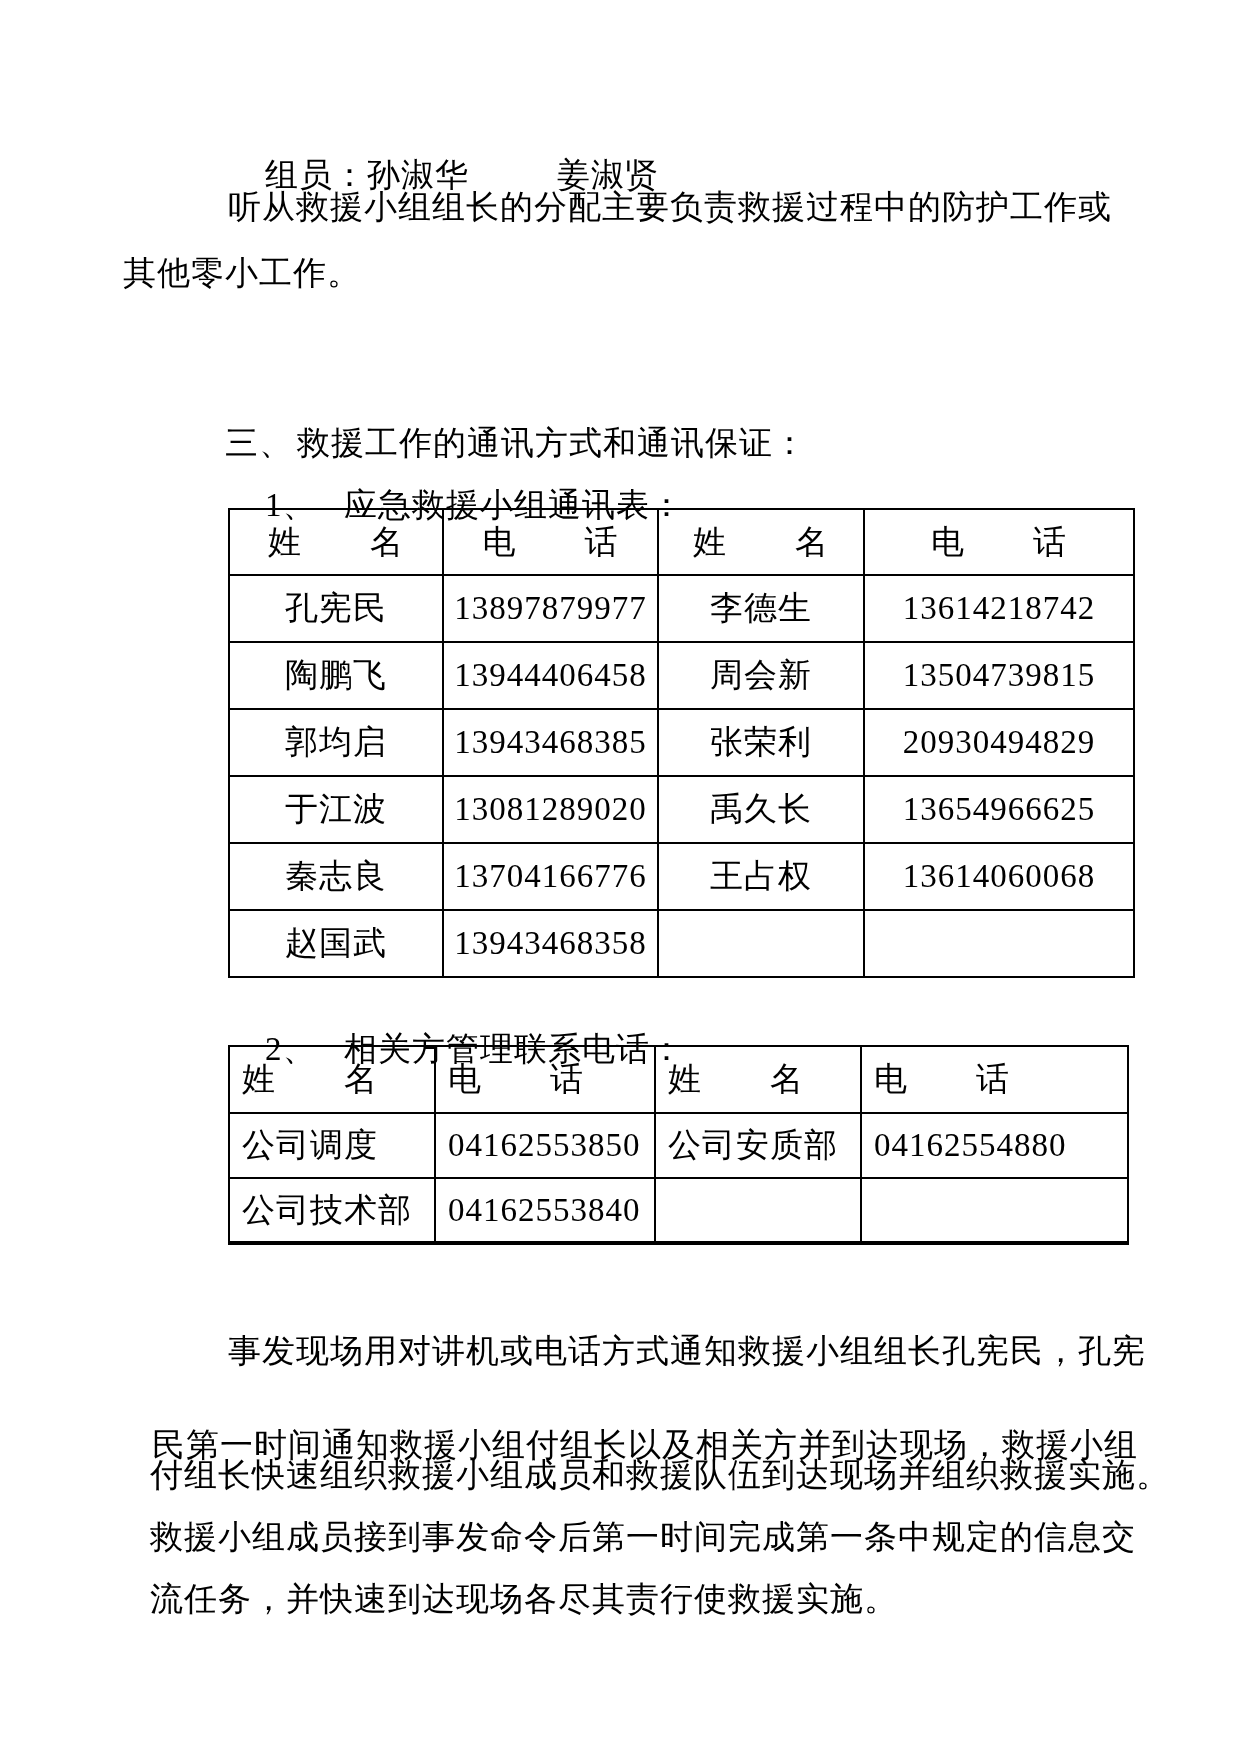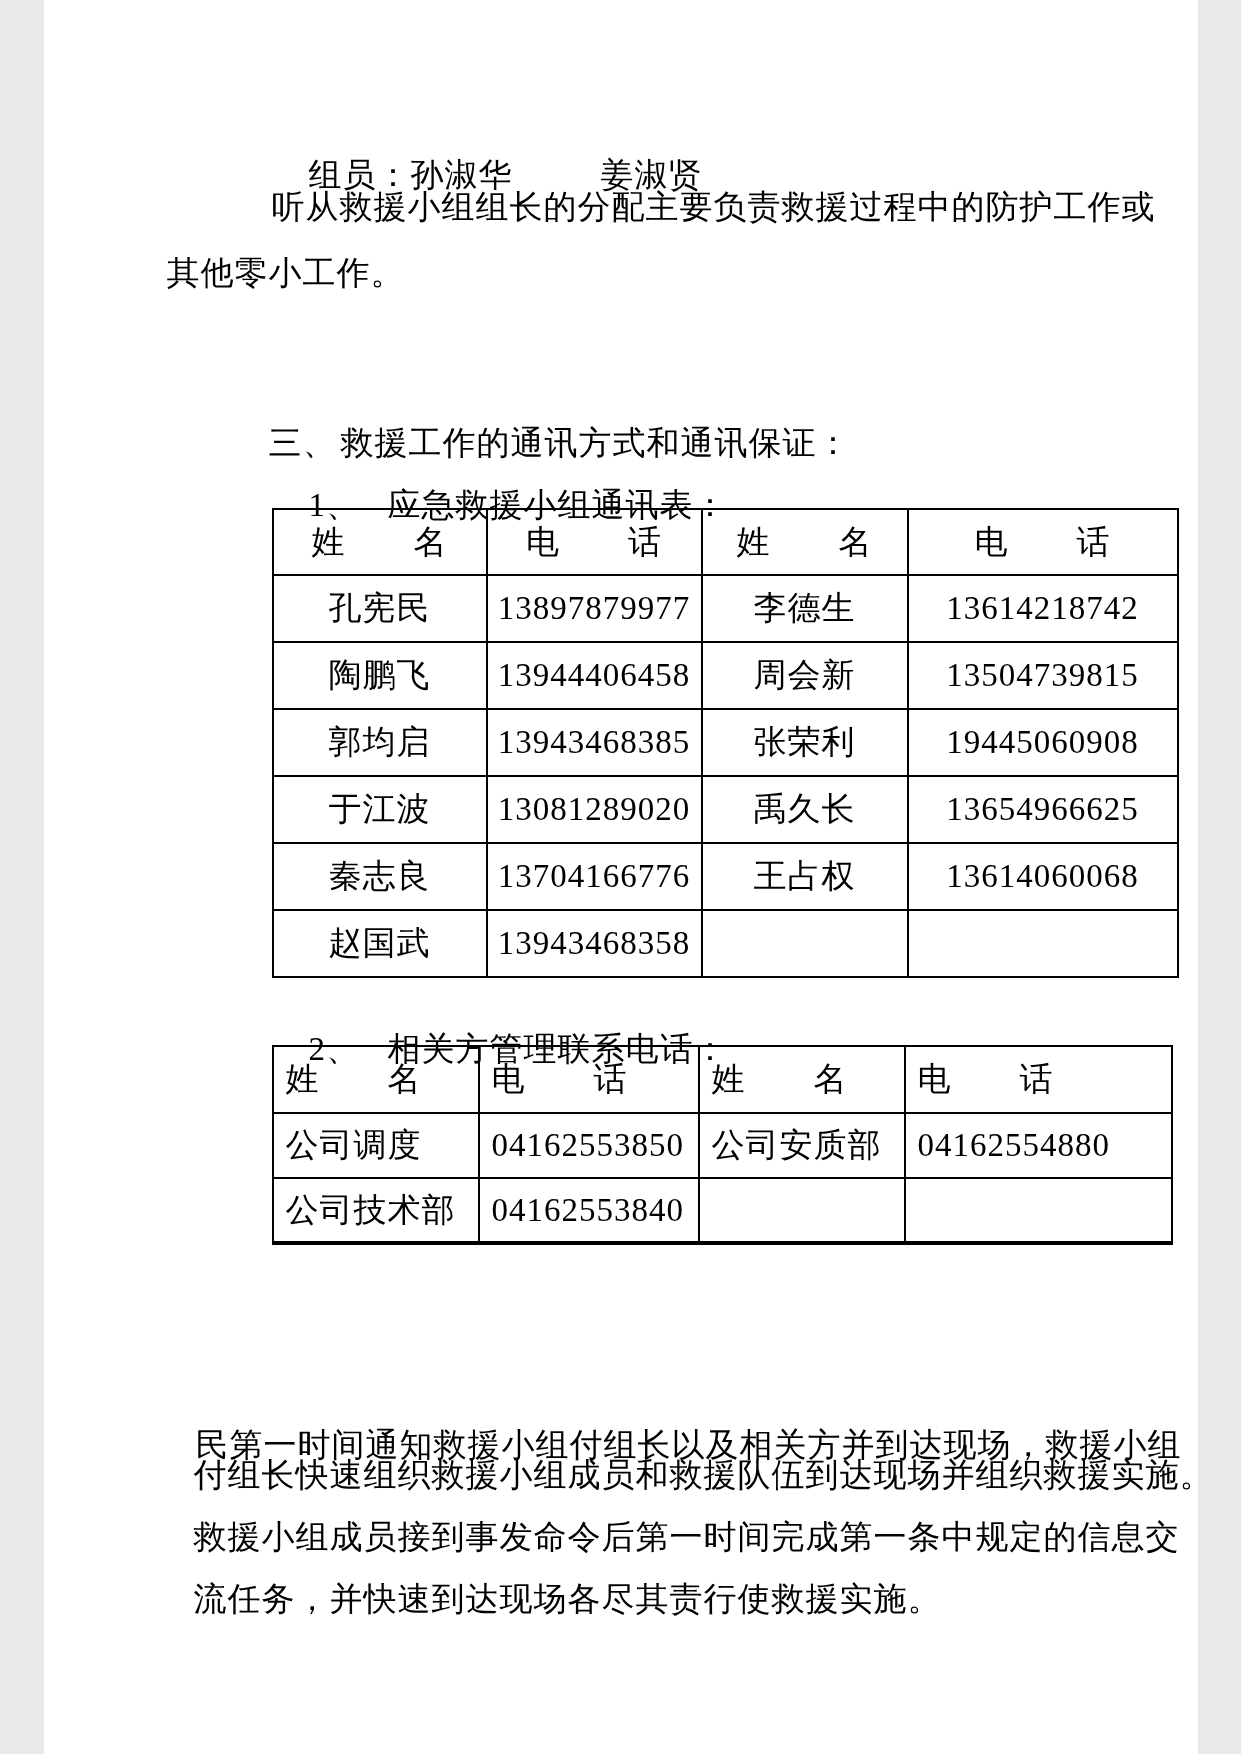--- a/index.html
+++ b/index.html
@@ -1,18 +1,18 @@
 <!DOCTYPE html>
 <html><head>
 <meta charset="utf-8">
 <style>
   html,body{margin:0;padding:0;background:#e9e9e9;}
   .page{
     position:relative;
-    width:1154px;height:1754px;
+    width:1241px;height:1754px;
     margin:0 auto;
     background:#ffffff;
     color:#000000;
     font-family:"Liberation Serif","DejaVu Serif",serif;
     font-size:33px;
     overflow:hidden;
   }
   .line{
     position:absolute;
     line-height:34px;
@@ -89,21 +89,21 @@
     <tr class="drow">
       <td>陶鹏飞</td>
       <td>13944406458</td>
       <td>周会新</td>
       <td>13504739815</td>
     </tr>
     <tr class="drow">
       <td>郭均启</td>
       <td>13943468385</td>
       <td>张荣利</td>
-      <td>19445060908</td>
+      <td>20930494829</td>
     </tr>
     <tr class="drow">
       <td>于江波</td>
       <td>13081289020</td>
       <td>禹久长</td>
       <td>13654966625</td>
     </tr>
     <tr class="drow">
       <td>秦志良</td>
       <td>13704166776</td>
@@ -146,18 +146,19 @@
     <tr class="drow last">
       <td>公司技术部</td>
       <td>04162553840</td>
       <td></td>
       <td></td>
     </tr>
   </tbody>
     </table>
 
 
+  <div class="line" style="top:1334px;left:228px;">事发现场用对讲机或电话方式通知救援小组组长孔宪民，孔宪</div>
   <div class="line" style="top:1396px;left:152px;margin-top:32px;">民第一时间通知救援小组付组长以及相关方并到达现场，救援小组</div>
   <div class="line" style="top:1458px;left:150px;">付组长快速组织救援小组成员和救援队伍到达现场并组织救援实施。</div>
   <div class="line" style="top:1520px;left:150px;">救援小组成员接到事发命令后第一时间完成第一条中规定的信息交</div>
   <div class="line" style="top:1582px;left:150px;">流任务，并快速到达现场各尽其责行使救援实施。</div>
 
 </div>
 
 </body></html>

